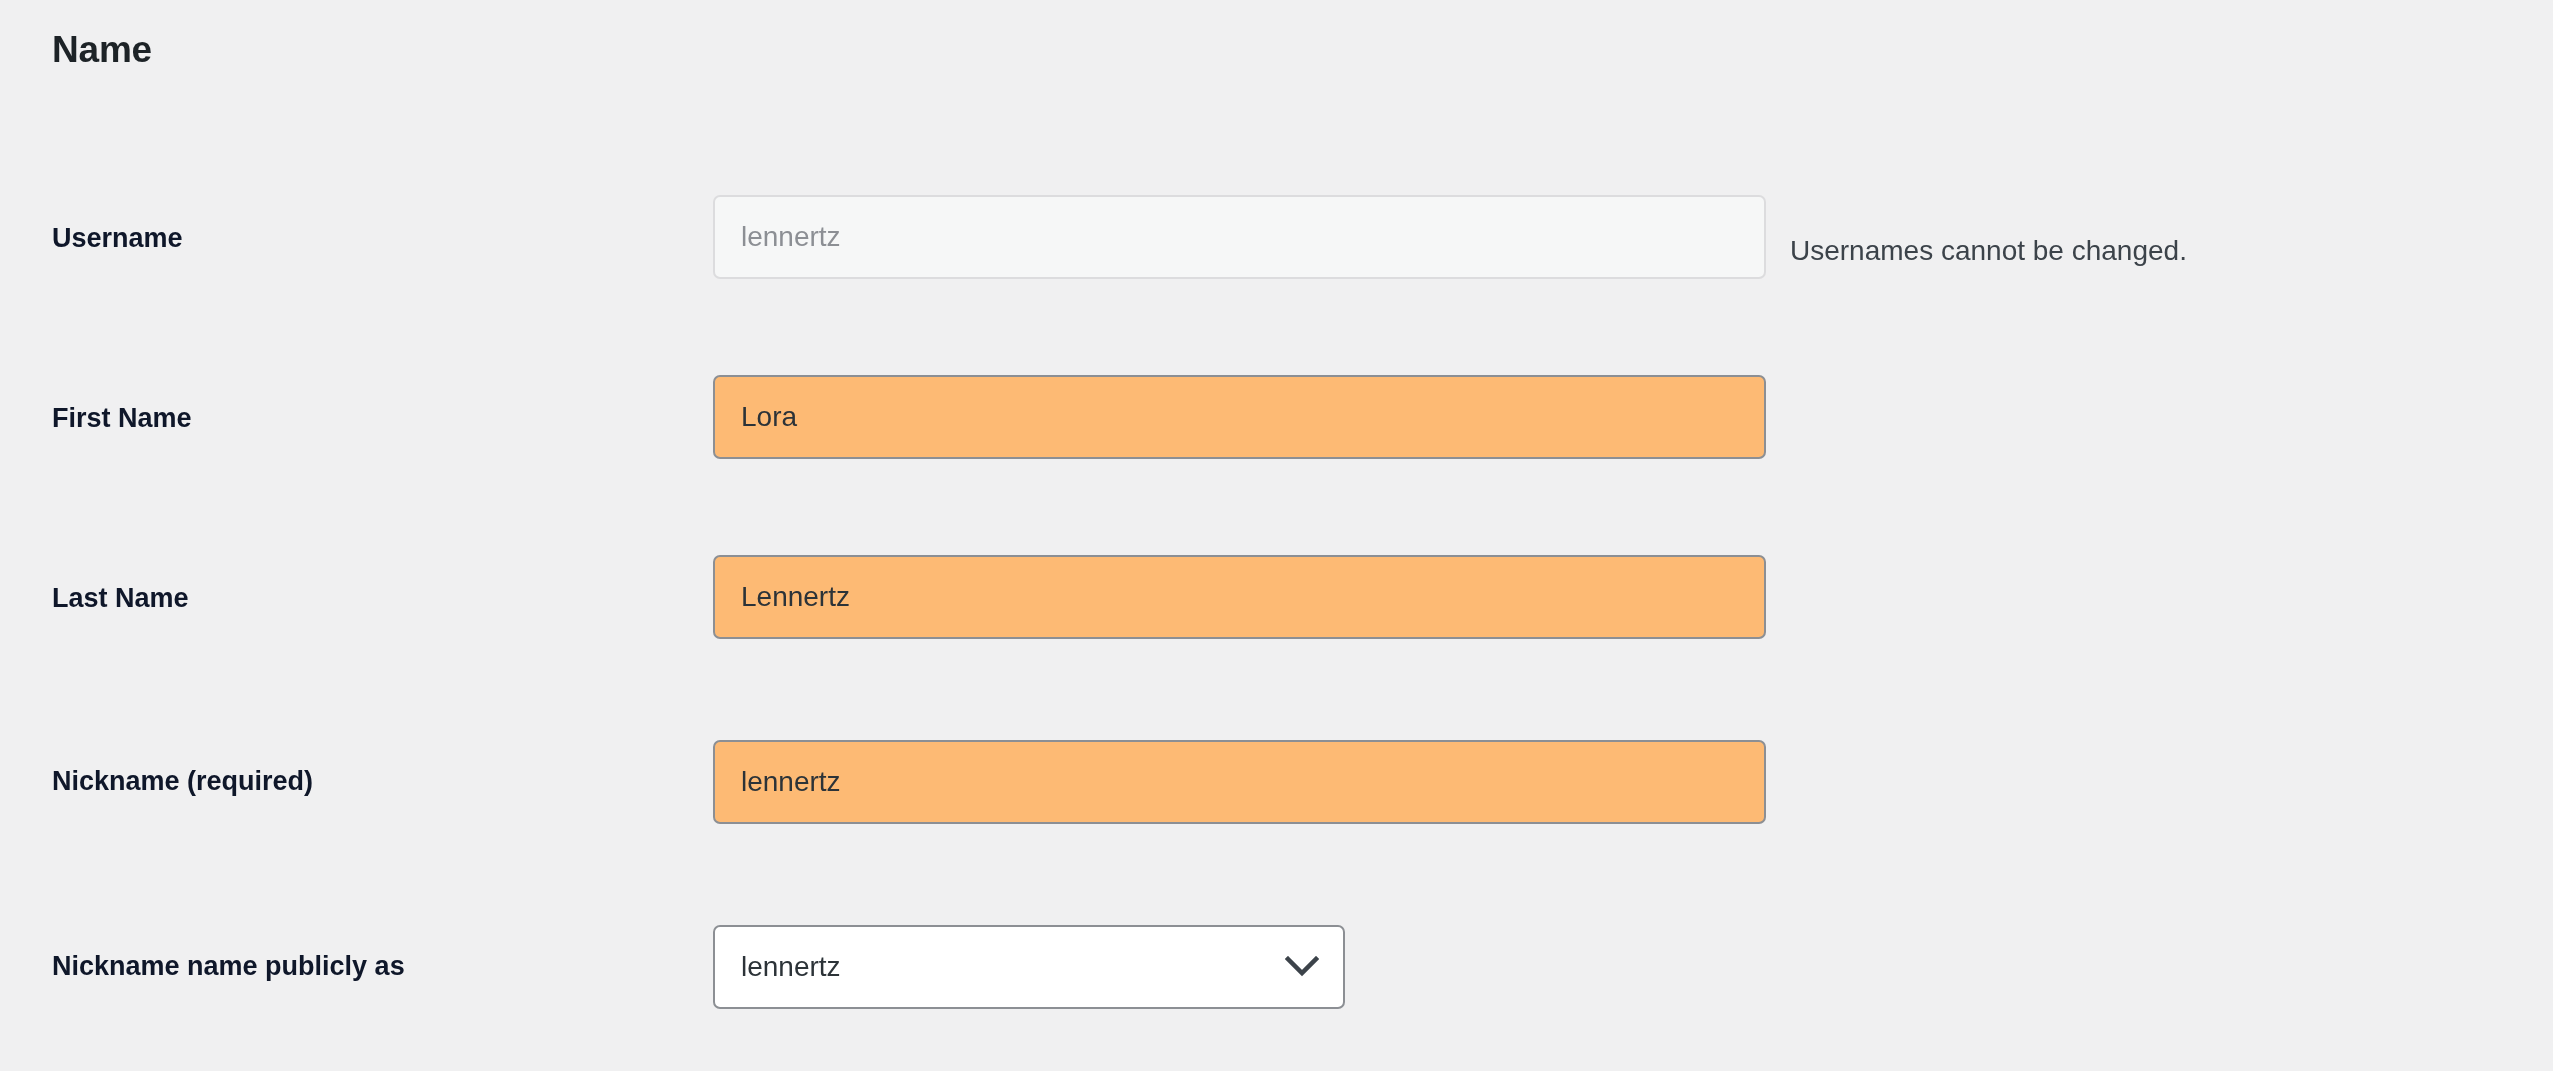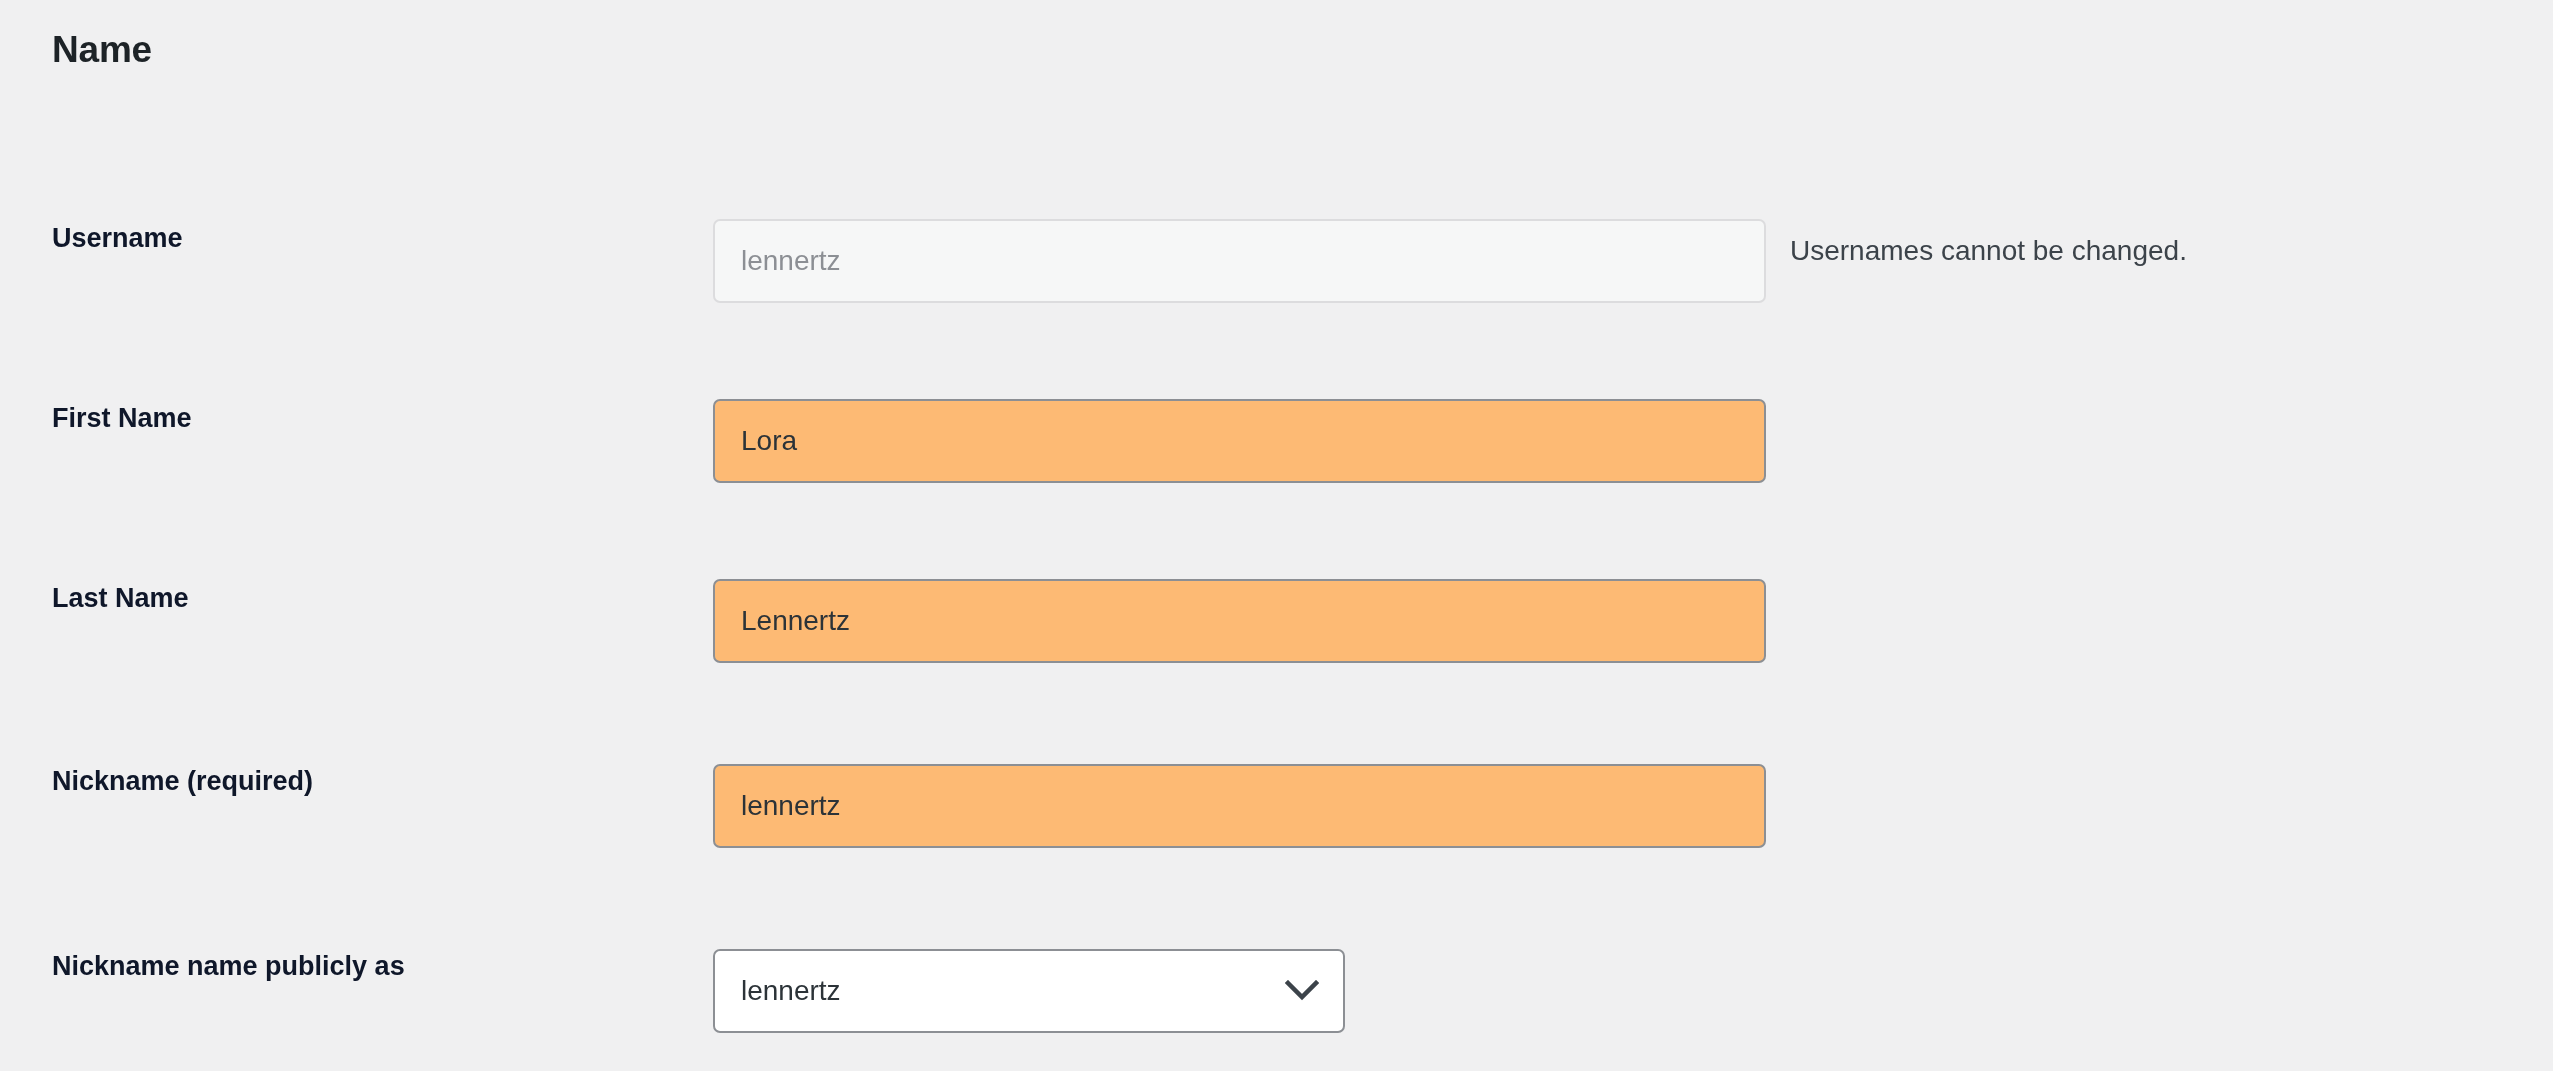--- a/index.html
+++ b/index.html
@@ -54,21 +54,20 @@
     font-size: 27px;
     font-weight: bold;
     color: #0f172a;
     line-height: 1.3;
     white-space: nowrap;
   }
 
   .row-field {
     position: absolute;
     left: 713px;
-    margin-top: 24px;
   }
 
   
   .text-input {
     box-sizing: border-box;
     width: 1053px;
     height: 84px;
     border: 2px solid #8c8f94;
     border-radius: 7px;
     background: #fdba74;

